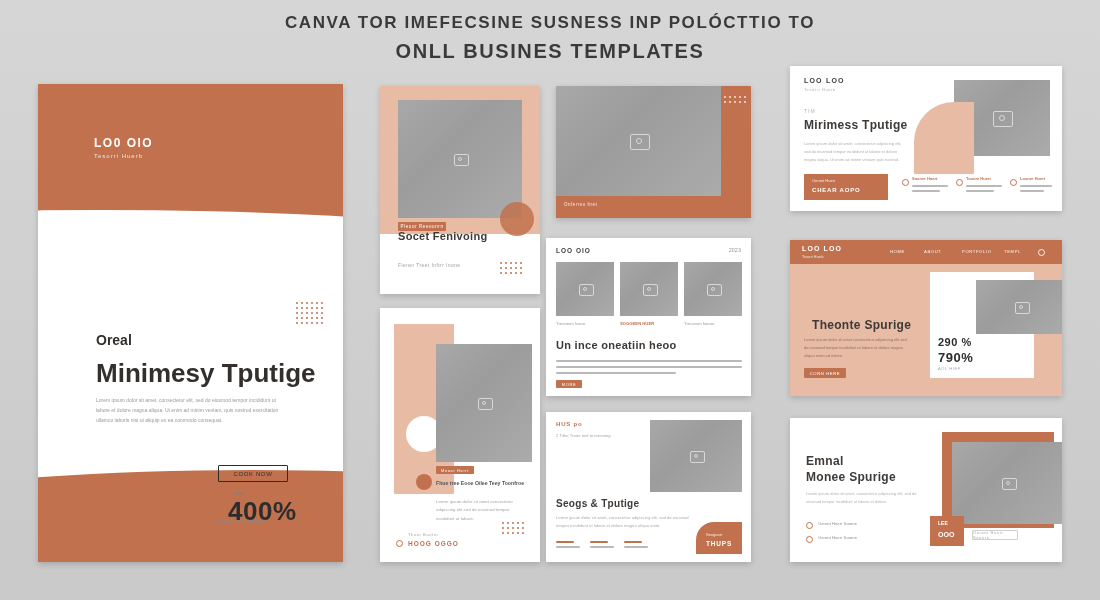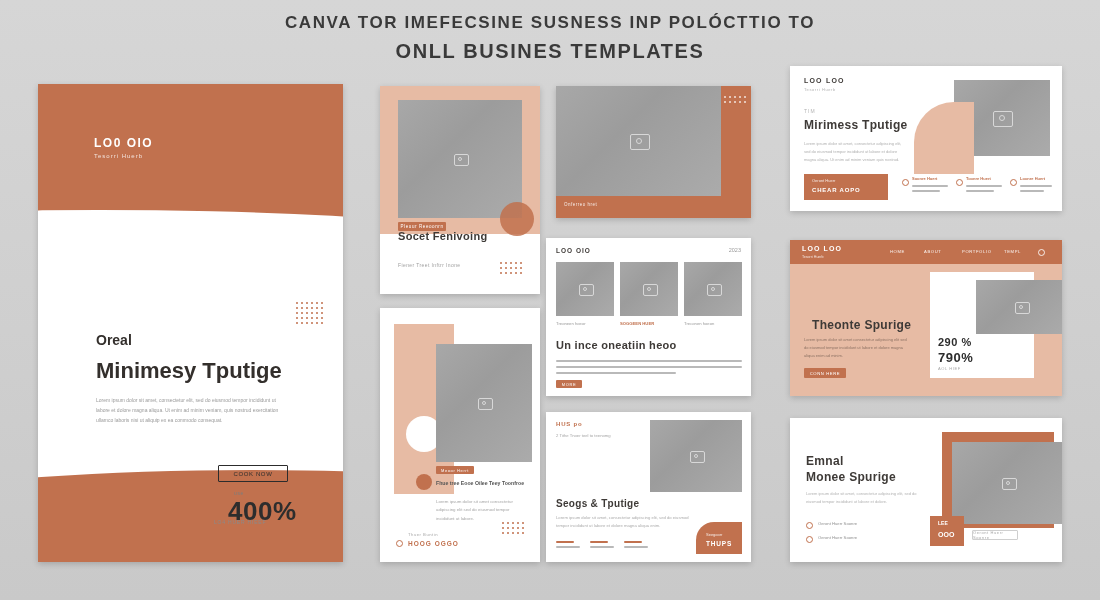--- a/index.html
+++ b/index.html
@@ -153,21 +153,21 @@
         <i></i>
       <i></i>
         <i></i>
         <i></i>
         <i></i>
         <i></i>
         <i></i>
     </div>
 
     <div style="position:absolute;left:58px;top:248px;font-size:14px;font-weight:bold;color:#332f2c;">Oreal</div>
-    <div style="position:absolute;left:58px;top:274px;font-size:22px;font-weight:bold;color:#332f2c;">Minimesy Tputige</div>
+    <div style="position:absolute;left:58px;top:274px;font-size:26px;font-weight:bold;color:#332f2c;">Minimesy Tputige</div>
 
     <div style="position:absolute;left:58px;top:312px;width:190px;font-size:5px;line-height:1.95;color:#9a9a9a;">Lorem ipsum dolor sit amet, consectetur elit, sed do eiusmod tempor incididunt ut labore et dolore magna aliqua. Ut enim ad minim veniam, quis nostrud exercitation ullamco laboris nisi ut aliquip ex ea commodo consequat.</div>
 
     <div class="pill outline" style="left:180px; top:381px; width:70px; height:17px; font-size:6px;">COOK NOW</div>
 
     <div style="position:absolute;left:196px;top:406px;font-size:5px;color:#7d7d7d;letter-spacing:.6px;">use</div>
     <div class="big-num" style="position:absolute;left:190px;top:412px;font-size:26px;">400%</div>
     <div style="position:absolute;left:176px;top:435px;font-size:5px;color:#8a8a8a;letter-spacing:.8px;">LO4 HUER HIEEF</div>
 
   </div>

